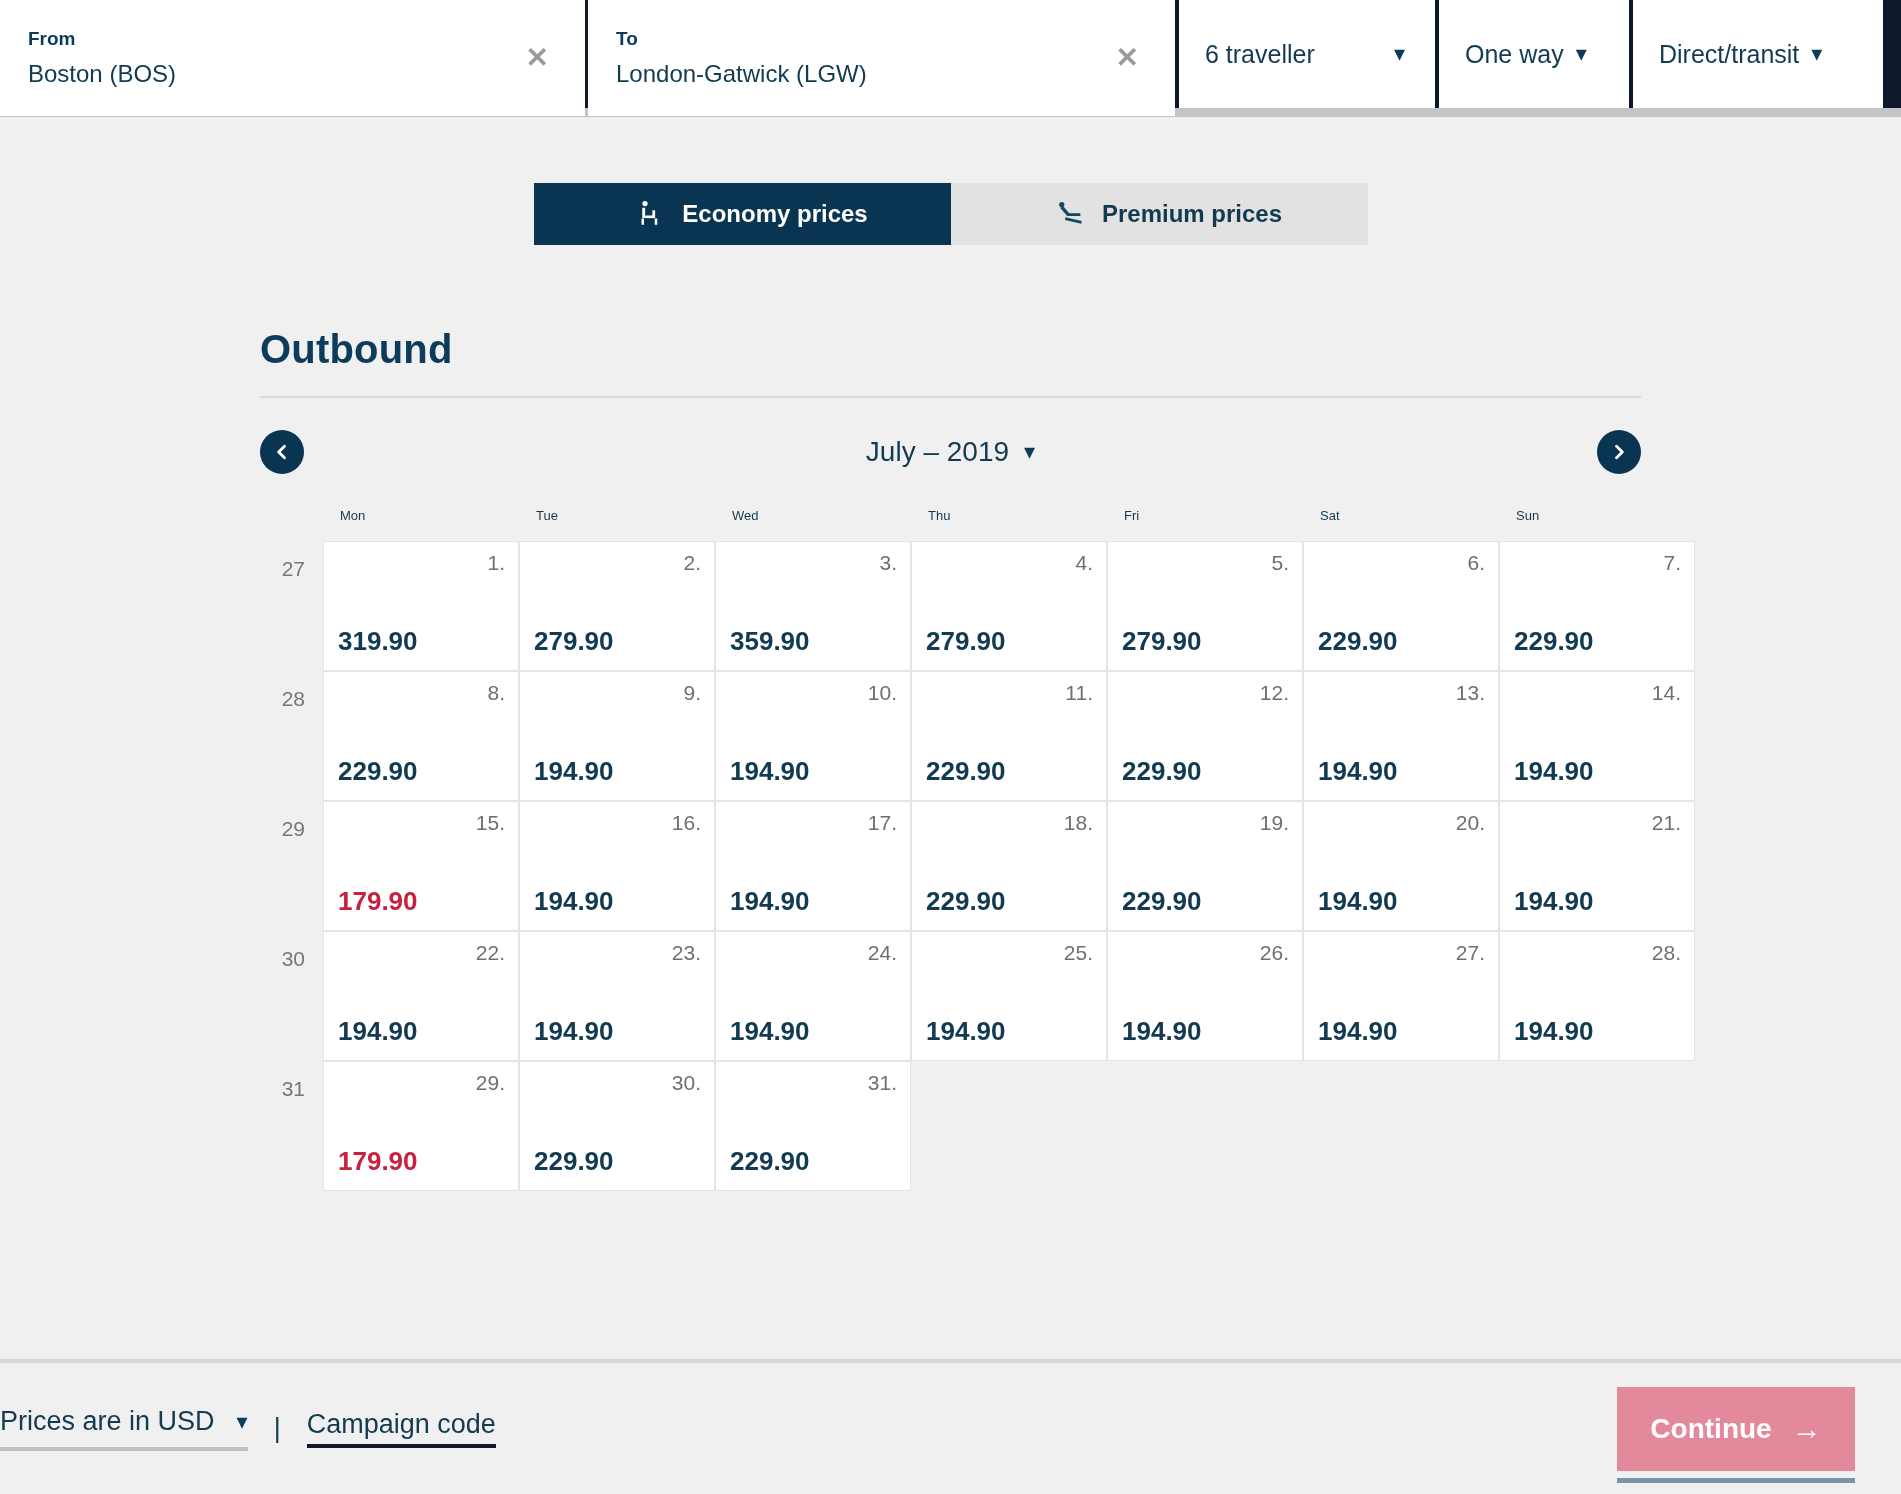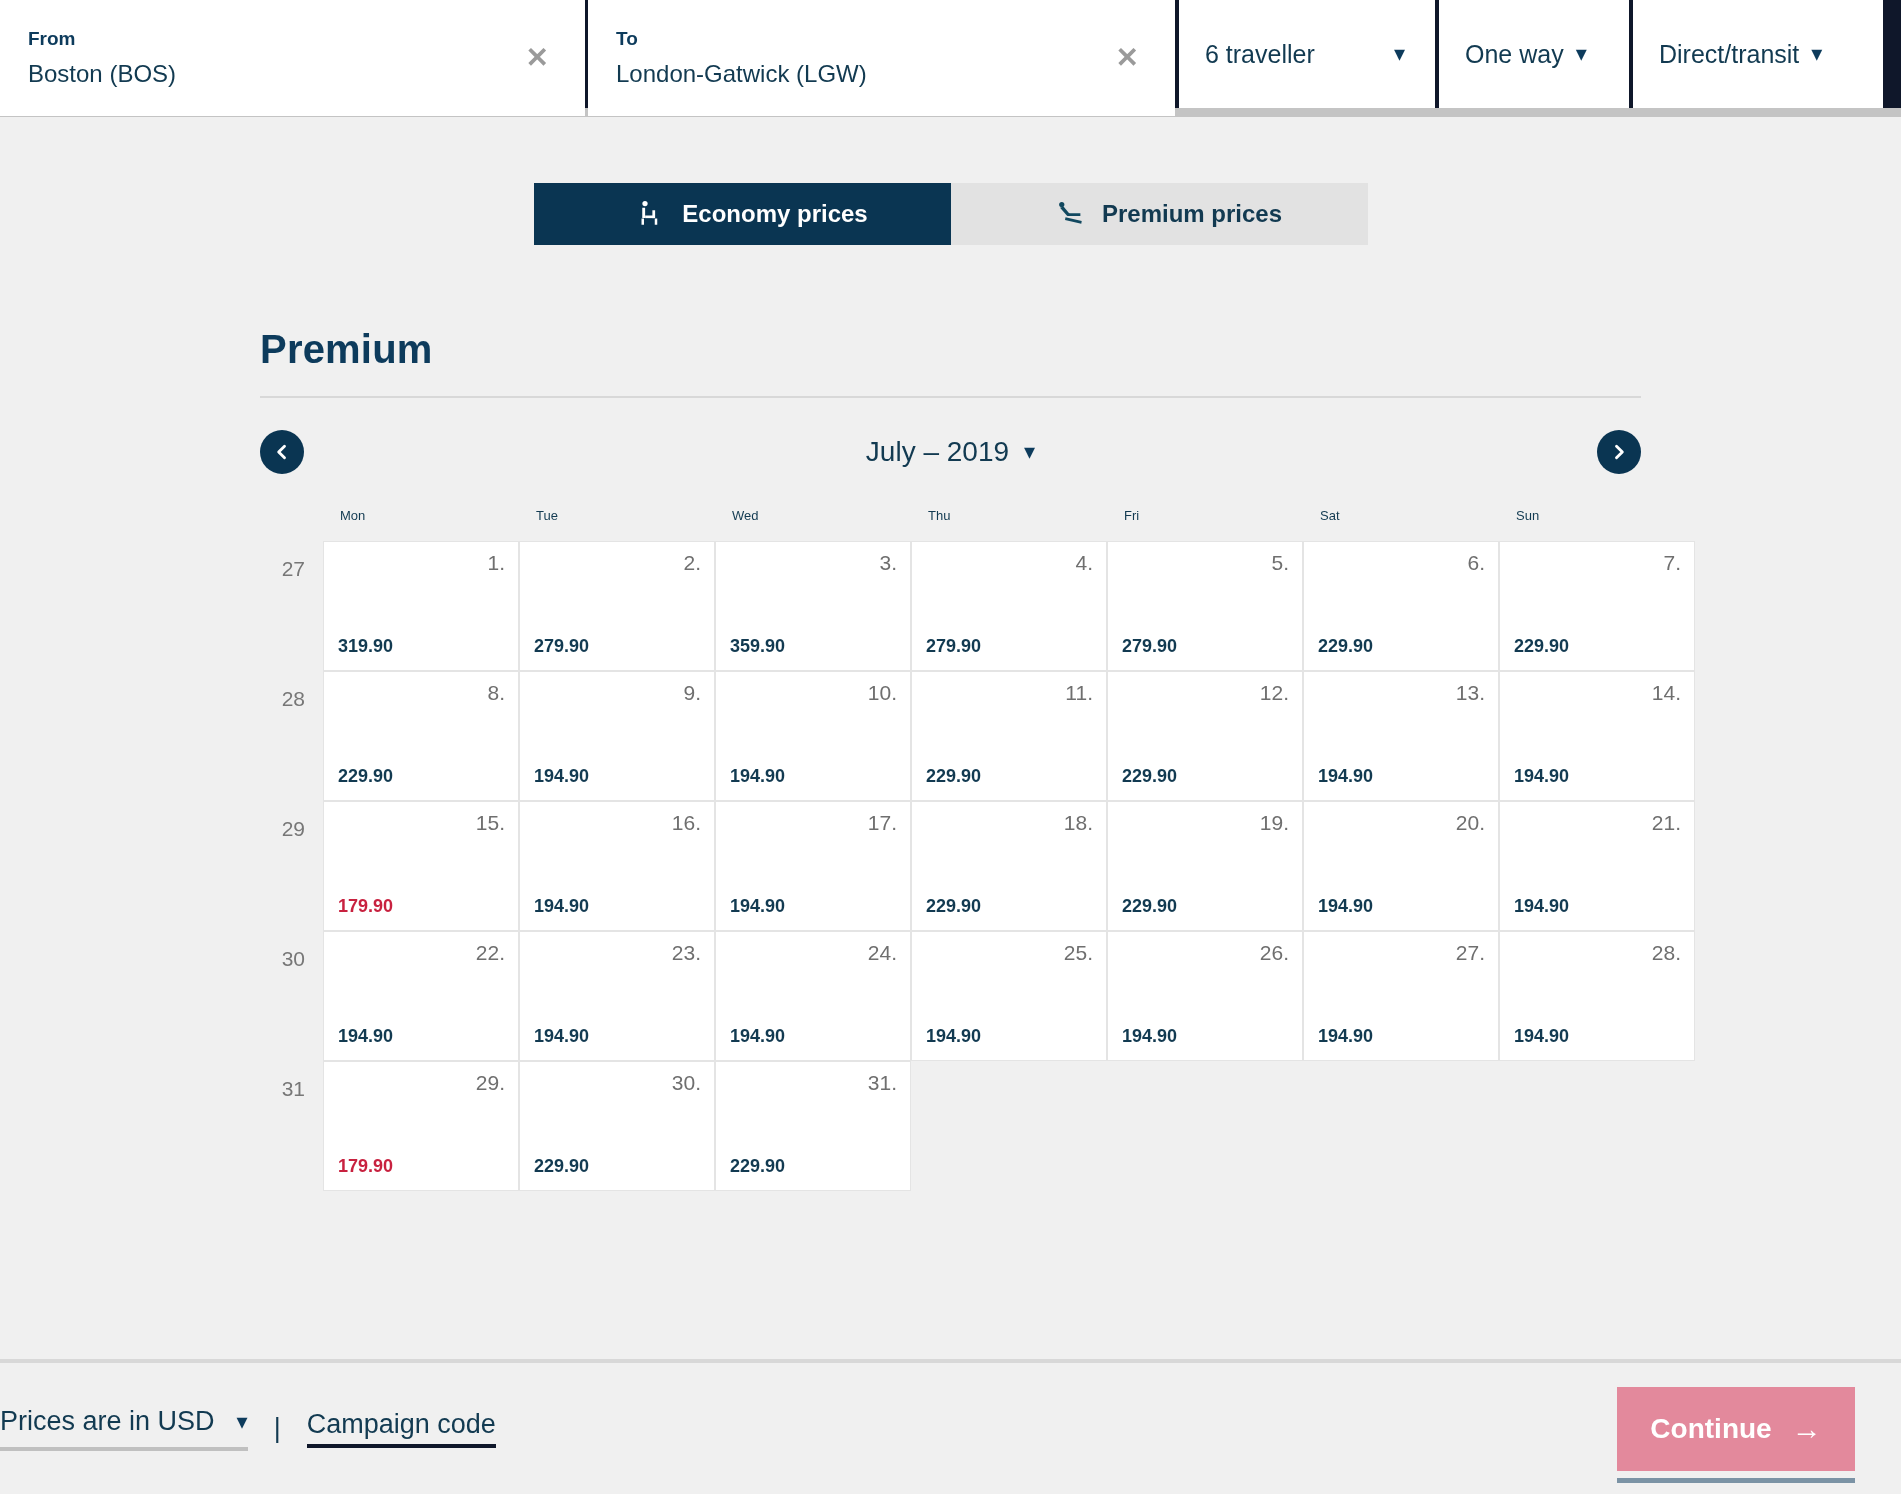--- a/index.html
+++ b/index.html
@@ -198,21 +198,21 @@
     position: absolute;
     top: 9px;
     right: 13px;
     font-size: 21px;
     color: #6f6f6f;
   }
   .cell-price {
     position: absolute;
     bottom: 13px;
     left: 14px;
-    font-size: 18px;
+    font-size: 26px;
     font-weight: bold;
     color: #123a51;
   }
   .cell-price.cheap { color: #c8213f; }
 
   
   .footer-rule {
     position: absolute;
     left: 0;
     top: 1359px;
@@ -346,21 +346,21 @@
           <path d="M7.6 14.6 L20.6 17.6 L20.2 19.7 L7.2 16.7 Z"></path>
         </svg>
       </span>
       <span>Premium prices</span>
     </div>
   </div>
 </div>
 
 <div class="panel">
 
-  <div class="outbound-title">Premium</div>
+  <div class="outbound-title">Outbound</div>
   <div class="hr"></div>
 
   <div class="monthnav">
     <div class="navbtn">
       <svg width="20" height="20" viewBox="0 0 24 24" fill="none" stroke="#ffffff" stroke-width="3.4" stroke-linecap="round" stroke-linejoin="round" aria-hidden="true">
         <polyline points="15,5 8,12 15,19"></polyline>
       </svg>
     </div>
     <div class="month-label">
       <span>July – 2019</span>

